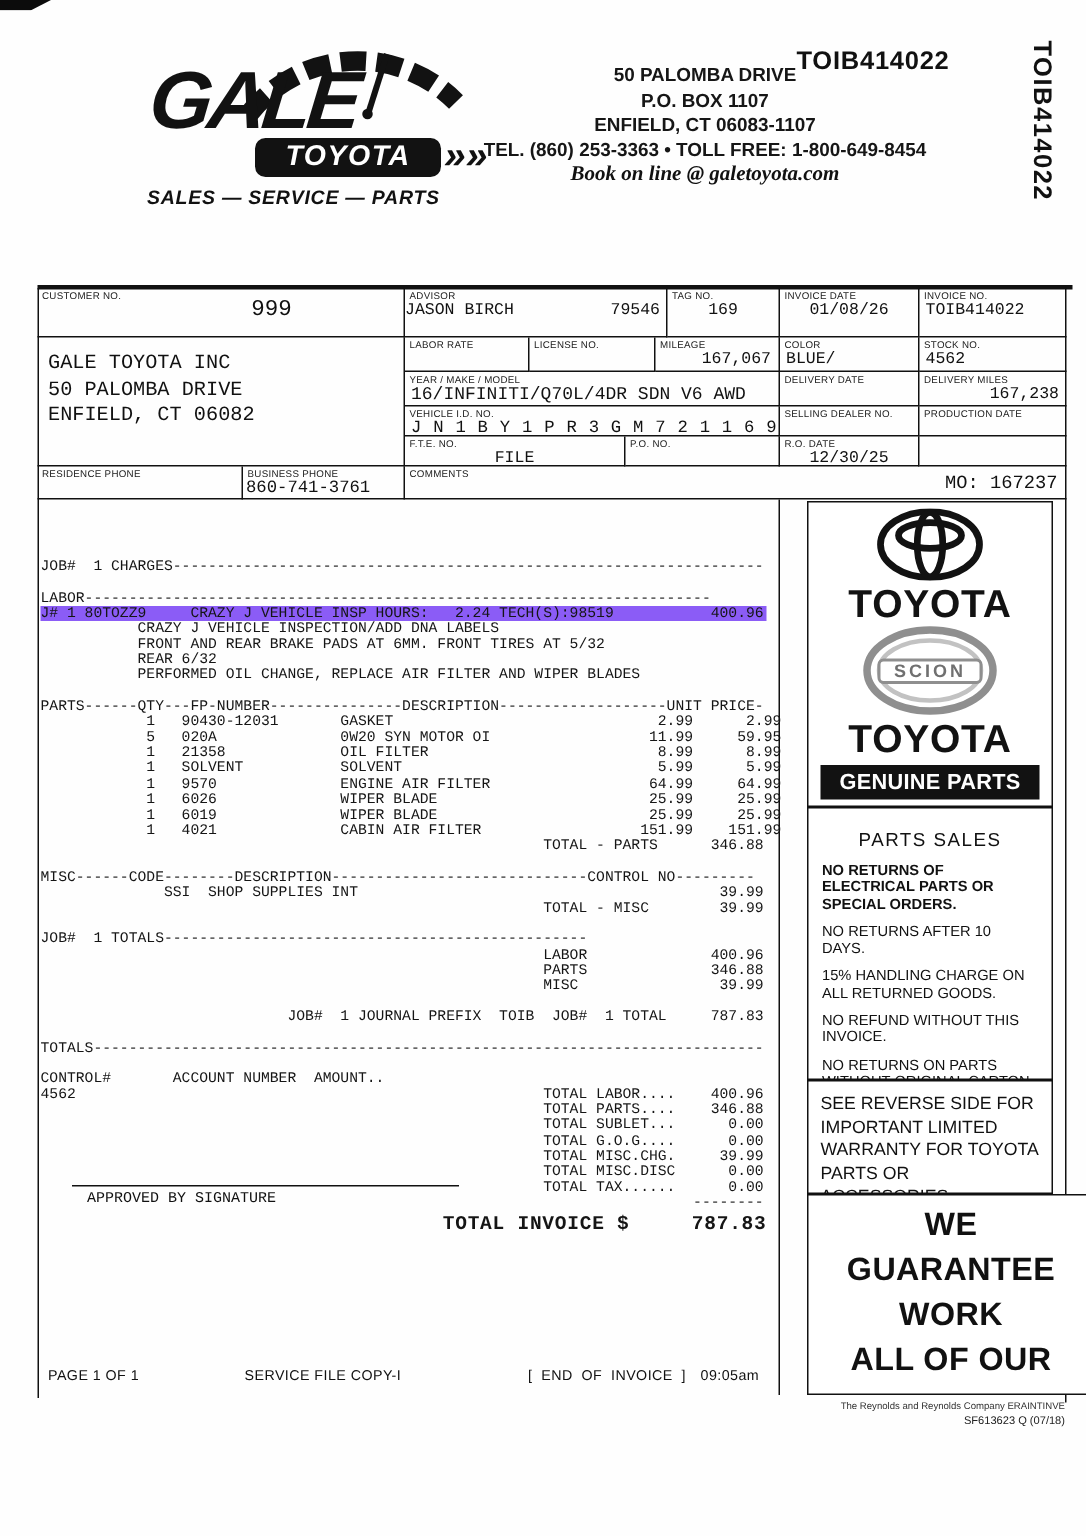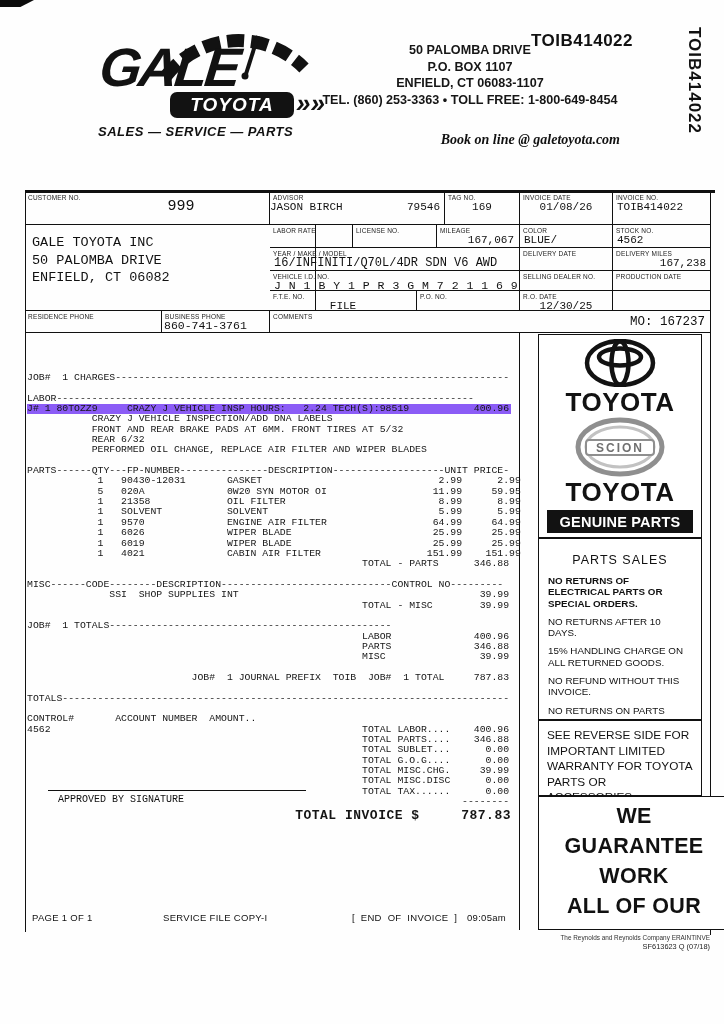--- a/index.html
+++ b/index.html
@@ -12,22 +12,22 @@
              transform:skewX(-6deg);color:#121212;line-height:1;}
   .arc-svg{left:158px;top:22px;}
   .toyota-pill{left:170px;top:92px;width:124px;height:26px;background:#121212;border-radius:7px;
                display:flex;align-items:center;justify-content:center;color:#fff;font-weight:bold;
                font-style:italic;font-size:19px;letter-spacing:1px;}
   .pill-chevrons{left:296px;top:88px;font-size:26px;font-weight:bold;color:#121212;font-style:italic;}
   .logo-tagline{left:98px;top:124px;width:215px;font-size:13px;font-style:italic;font-weight:bold;
                 letter-spacing:.5px;white-space:nowrap;}
   .addr{left:320px;top:42px;width:300px;text-align:center;font-size:12.6px;line-height:16.6px;
         font-weight:bold;color:#161616;}
-  .web-line{left:320px;top:109px;width:300px;text-align:right;font-family:"Liberation Serif",serif;
-            font-weight:bold;font-style:italic;font-size:14px;margin-top:23px;}
+  .web-line{left:320px;top:109px;width:300px;text-align:center;font-family:"Liberation Serif",serif;
+            font-weight:bold;font-style:italic;font-size:14px;}
   .top-invoice-no{left:531px;top:31px;font-size:17px;font-weight:bold;letter-spacing:.5px;}
   .side-invoice-no{left:684px;top:27px;height:120px;writing-mode:vertical-rl;font-size:17px;
                    font-weight:bold;letter-spacing:1px;}
   
   .top-rule{left:25px;top:190px;width:690px;height:2.5px;background:#111;}
   .b-left{left:25px;top:192px;height:740px;border-left:1.6px solid #111;}
   .b-right{left:710px;top:192px;height:743px;border-left:1.6px solid #111;}
   .b-div{left:519px;top:333px;height:597px;border-left:1.4px solid #111;}
   
   .grid{left:25px;top:192px;width:686px;height:141px;}
@@ -126,21 +126,21 @@
     </div>
     <div class="cell" style="left:495px;top:0;width:93px;height:33px;">
       <div class="lb">INVOICE DATE</div>
       <div class="vl ctr">01/08/26</div>
     </div>
     <div class="cell ne" style="left:588px;top:0;width:98px;height:33px;">
       <div class="lb">INVOICE NO.</div>
       <div class="vl">TOIB414022</div>
     </div>
 
-    <div class="cell" style="left:0;top:33px;width:291px;height:86px;">
+    <div class="cell" style="left:0;top:33px;width:245px;height:86px;">
       <div class="billto"><div>GALE TOYOTA INC</div><div>50 PALOMBA DRIVE</div><div>ENFIELD, CT 06082</div></div>
     </div>
 
     <div class="cell" style="left:245px;top:33px;width:83px;height:23px;">
       <div class="lb">LABOR RATE</div>
     </div>
     <div class="cell" style="left:328px;top:33px;width:84px;height:23px;">
       <div class="lb">LICENSE NO.</div>
     </div>
     <div class="cell" style="left:412px;top:33px;width:83px;height:23px;">

